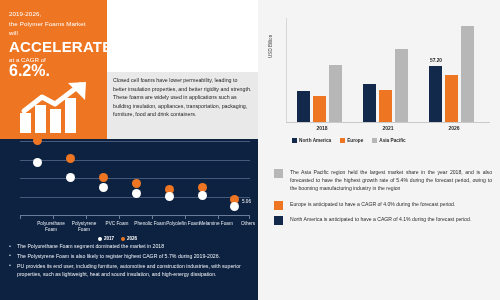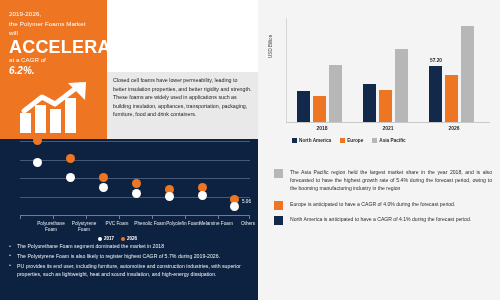--- a/index.html
+++ b/index.html
@@ -13,23 +13,23 @@
   .page { position: relative; width: 500px; height: 300px; }
 
   
   .left-col { position: absolute; left: 0; top: 0; width: 258px; height: 300px; }
 
   .orange-panel {
     position: absolute; left: 0; top: 0; width: 107px; height: 139px;
     background: #ee7623; color: #ffffff; padding: 9px 8px 0 9px;
   }
   .op-l1 { font-size: 6.2px; line-height: 9.5px; letter-spacing: .1px; }
-  .op-accelerate { font-size: 18px; font-weight: 700; letter-spacing: .2px; line-height: 16px; margin-top: 1px; }
+  .op-accelerate { font-size: 15px; font-weight: 700; letter-spacing: .2px; line-height: 16px; margin-top: 1px; }
   .op-l3 { font-size: 6.2px; line-height: 9px; }
-  .op-cagr { font-size: 10px; font-weight: 700; line-height: 13px; font-style: italic; }
+  .op-cagr { font-size: 16px; font-weight: 700; line-height: 13px; }
   .growth-icon { position: absolute; left: 18px; bottom: 6px; width: 76px; height: 52px; }
 
   .grey-top {
     position: absolute; left: 107px; top: 0; width: 151px; height: 72px;
     background: #e9e9e9;
   }
   .donut-wrap { position: absolute; left: 6px; top: 7px; width: 58px; height: 58px; }
   .donut {
     width: 58px; height: 58px; border-radius: 50%;
     background: conic-gradient(#ee7623 0deg 215deg, #13294b 215deg 360deg);

